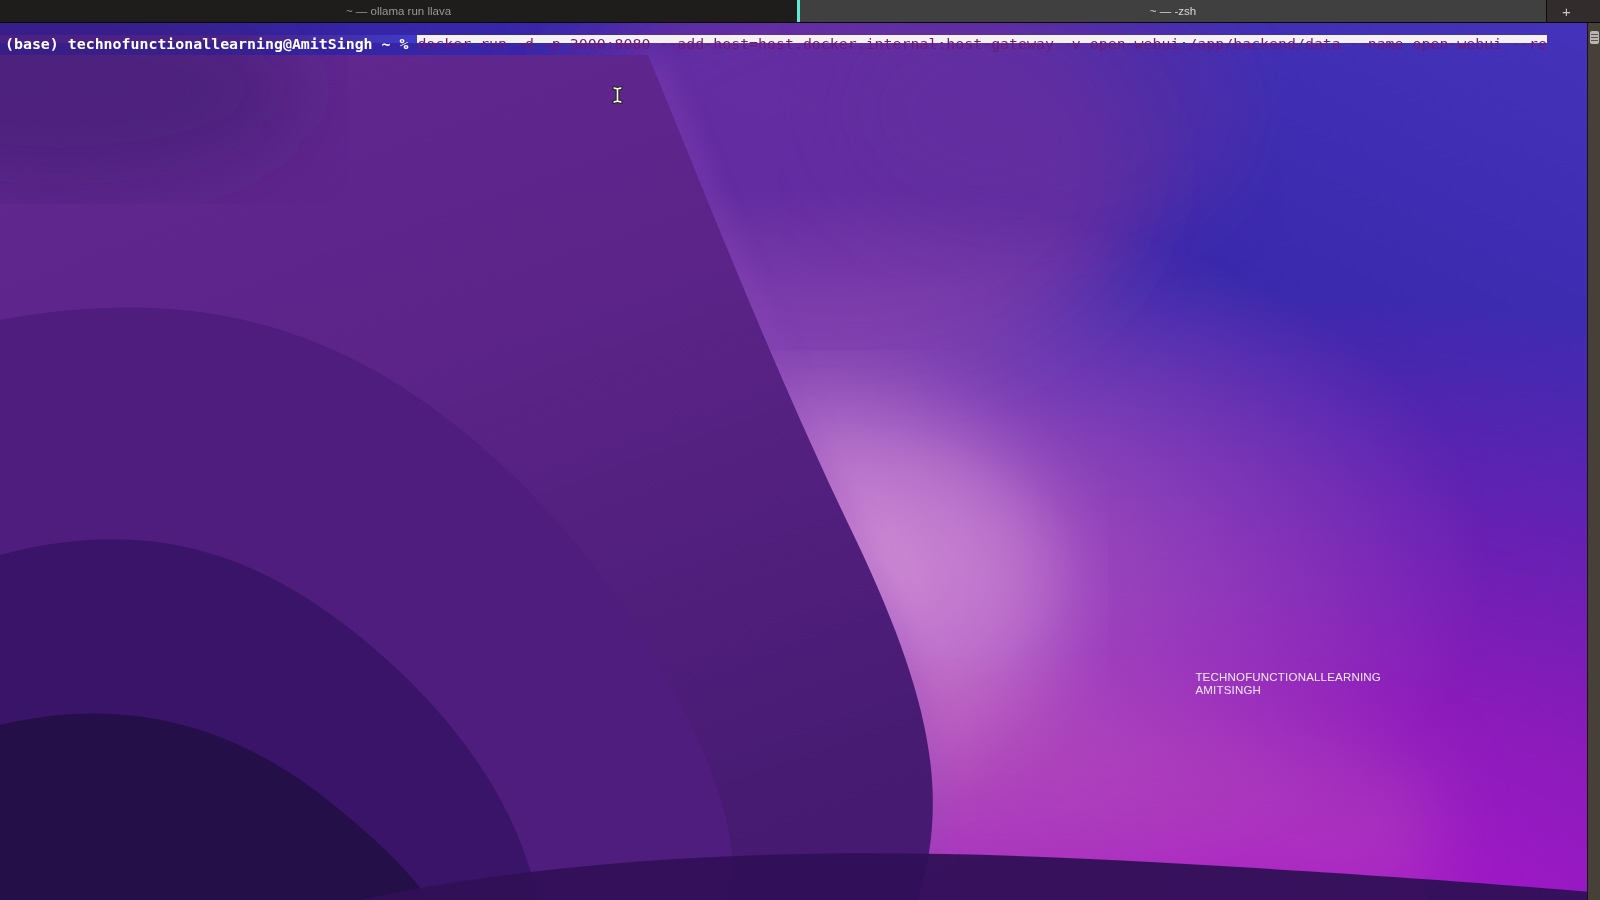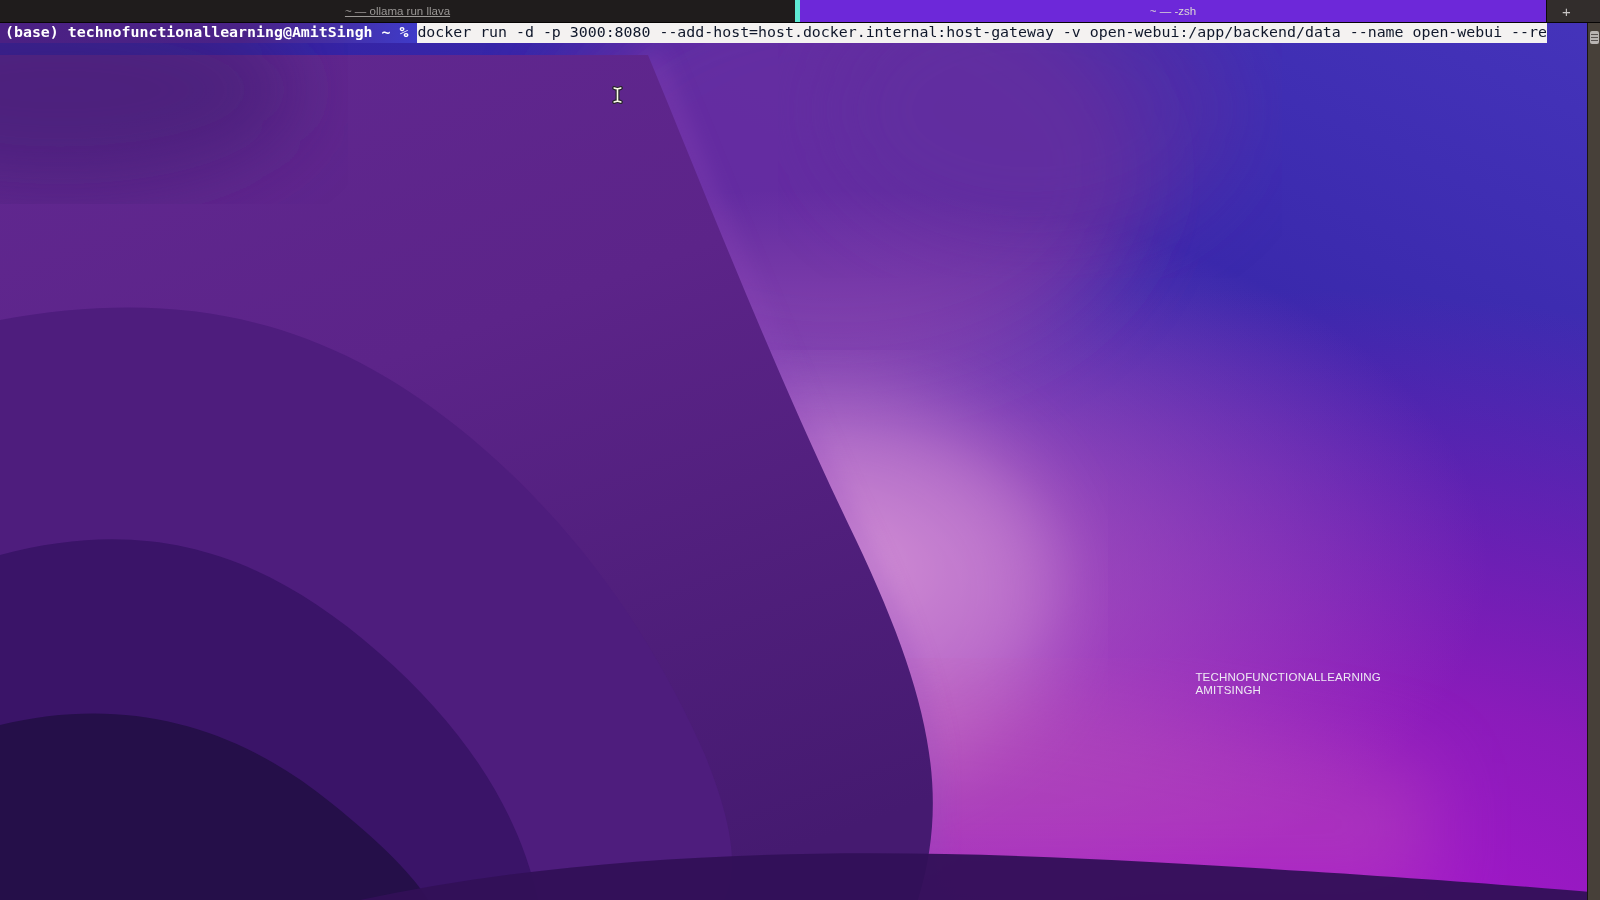--- a/index.html
+++ b/index.html
@@ -21,22 +21,22 @@
   
   .tabbar{
     position:absolute;left:0;top:0;width:1600px;height:23px;
     background:#262221;border-bottom:1px solid #070505;box-sizing:border-box;
     display:flex;
   }
   .tab{
     height:100%;box-sizing:border-box;display:flex;align-items:center;justify-content:center;
     font-size:11.5px;overflow:hidden;white-space:nowrap;
   }
-  .tab.inactive{width:800px;background:#1f1c1c;color:#9b9896;border-right:5px solid #5eead4;text-decoration:underline;}
-  .tab.active{width:746px;background:#6d28d9;color:#dbd7d6;font-weight:500;}
+  .tab.inactive{width:800px;background:#1f1c1c;color:#9b9896;border-right:3px solid #5eead4;}
+  .tab.active{width:746px;background:#404040;color:#dbd7d6;font-weight:500;}
   .newtab{
     width:40px;height:100%;box-sizing:border-box;border-left:1px solid #0c0a0a;
     background:#322d2c;color:#c9c6c5;display:flex;align-items:center;justify-content:center;
     font-size:15px;line-height:1;font-weight:400;
   }
   .tabbar-corner{flex:1;background:#322d2c;}
   
   .side-strip{
     position:absolute;right:0;top:23px;width:13px;height:877px;
     background:#474039;border-left:1px solid #191412;box-sizing:border-box;
@@ -48,26 +48,26 @@
     padding:1px 1px;box-sizing:border-box;
   }
   .strip-icon i{display:block;height:1px;background:#585350;}
   
   .term{
     position:absolute;left:0;top:23px;width:1600px;
     font-family:"DejaVu Sans Mono","Liberation Mono",monospace;
     font-size:14.9px;line-height:19.5px;
   }
   .term-line{display:flex;align-items:stretch;height:19.5px;}
-  .term-line span{white-space:pre;}
+  .term-line span{white-space:pre;margin-top:12px;}
   .prompt{
     color:#ffffff;font-weight:bold;padding-left:5px;
     background:linear-gradient(90deg,#4b2083 0%,#4a2287 58%,#4430a8 82%,#3f3bc9 100%);
   }
-  .sel{background:#f4f2f1;color:#0f172a;}
+  .sel{background:#f4f2f1;color:#701a75;}
   .block-cursor{display:inline-block;width:9px;background:#8a8786;}
 </style>
 </head>
 <body>
 
 <div class="screen">
 
   <div class="wallpaper">
     <svg viewBox="0 0 1600 900" preserveAspectRatio="none">
       <defs>

